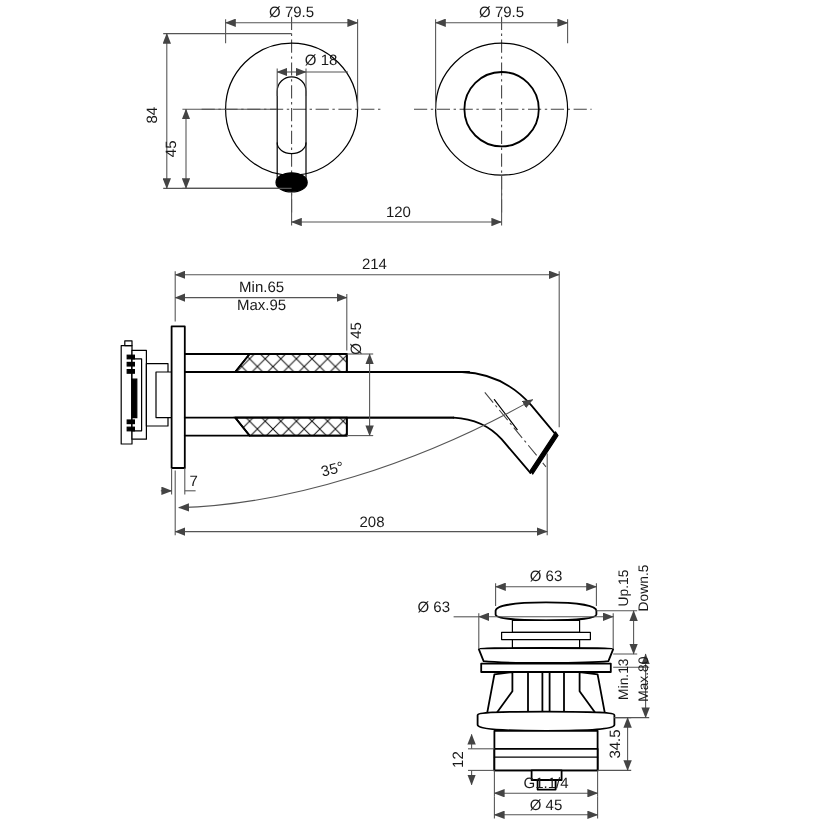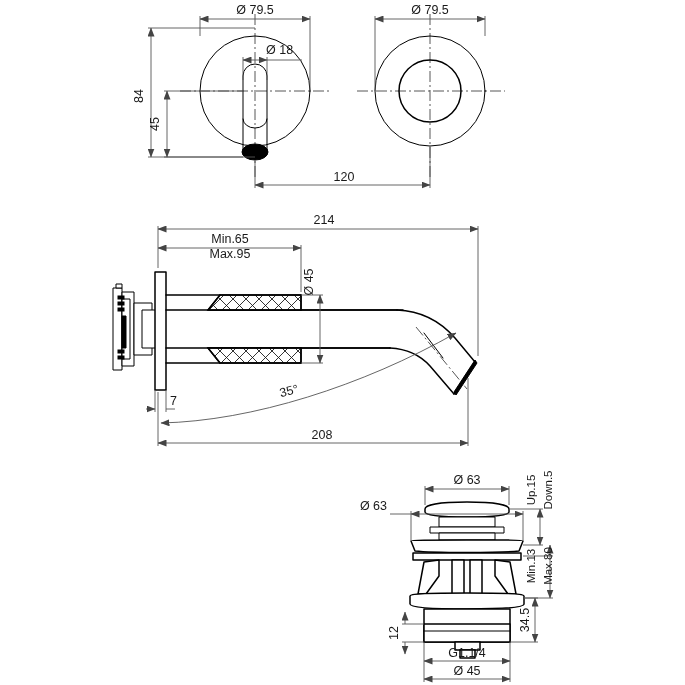--- a/index.html
+++ b/index.html
@@ -9,21 +9,20 @@
   }
   body {
     font-family: "Liberation Sans", sans-serif;
   }
   #sheet {
     position: relative;
     width: 579px;
     height: 685px;
     background: #ffffff;
     overflow: hidden;
-    margin-left: 12px;
   }
   #drawing {
     position: absolute;
     left: 0;
     top: 0;
   }
   text {
     font-family: "Liberation Sans", sans-serif;
     fill: #1a1a1a;
   }

